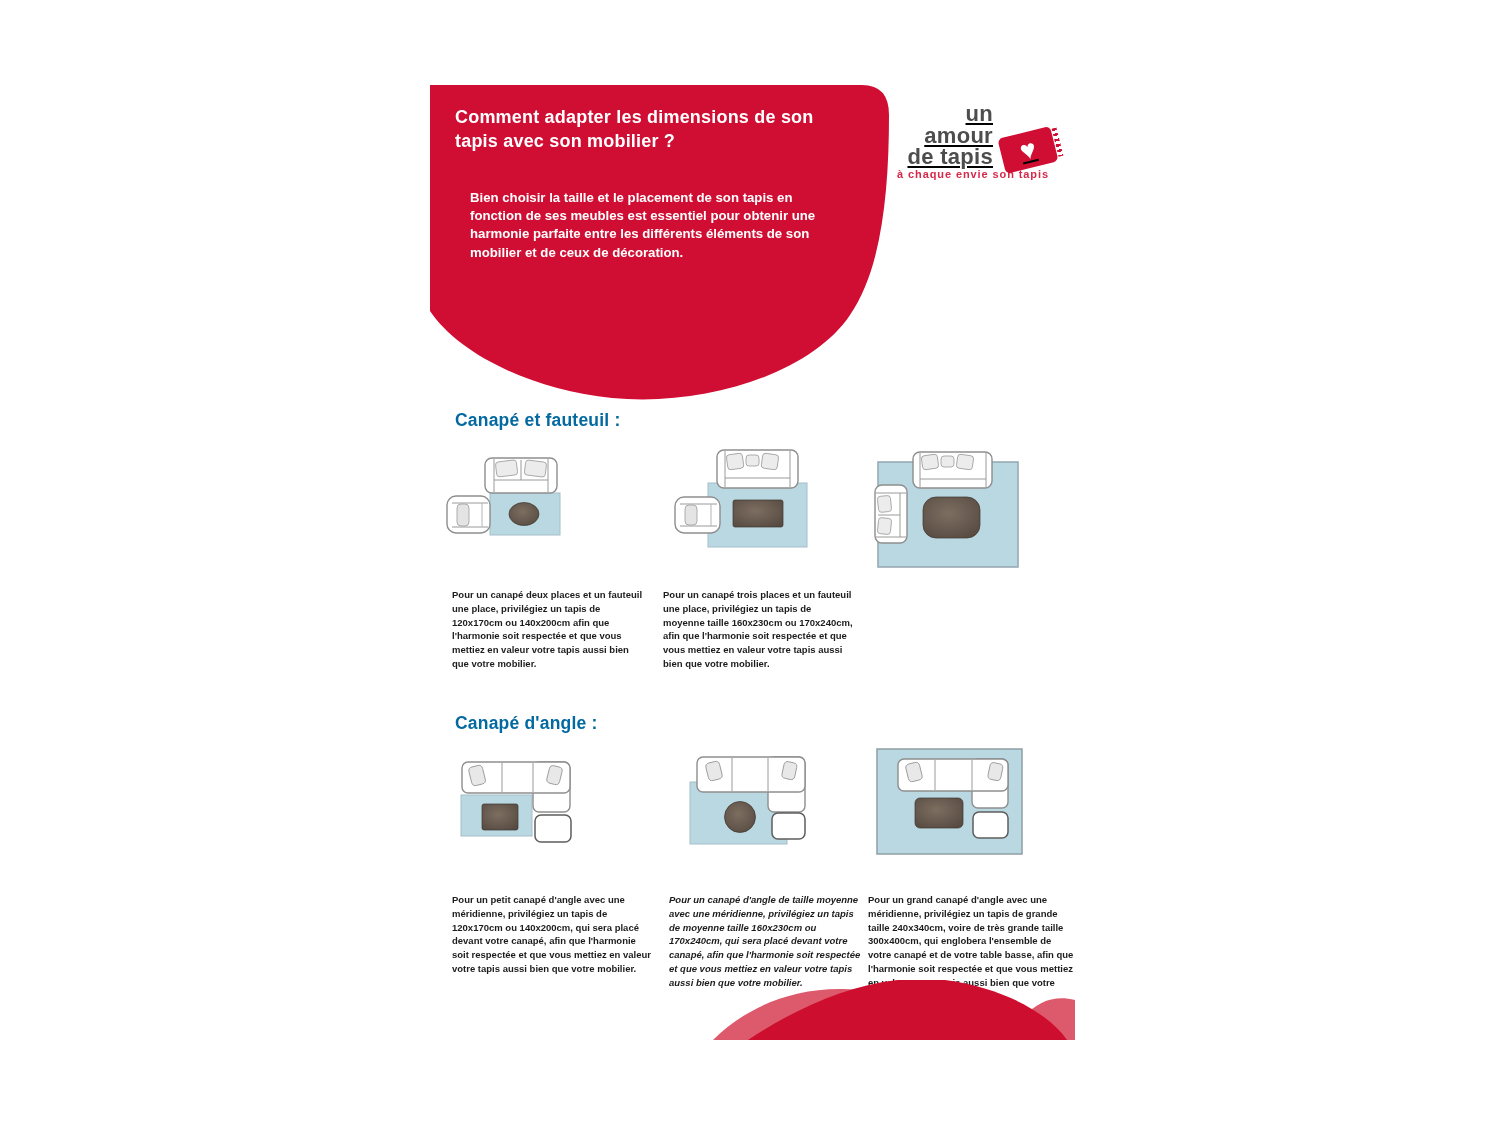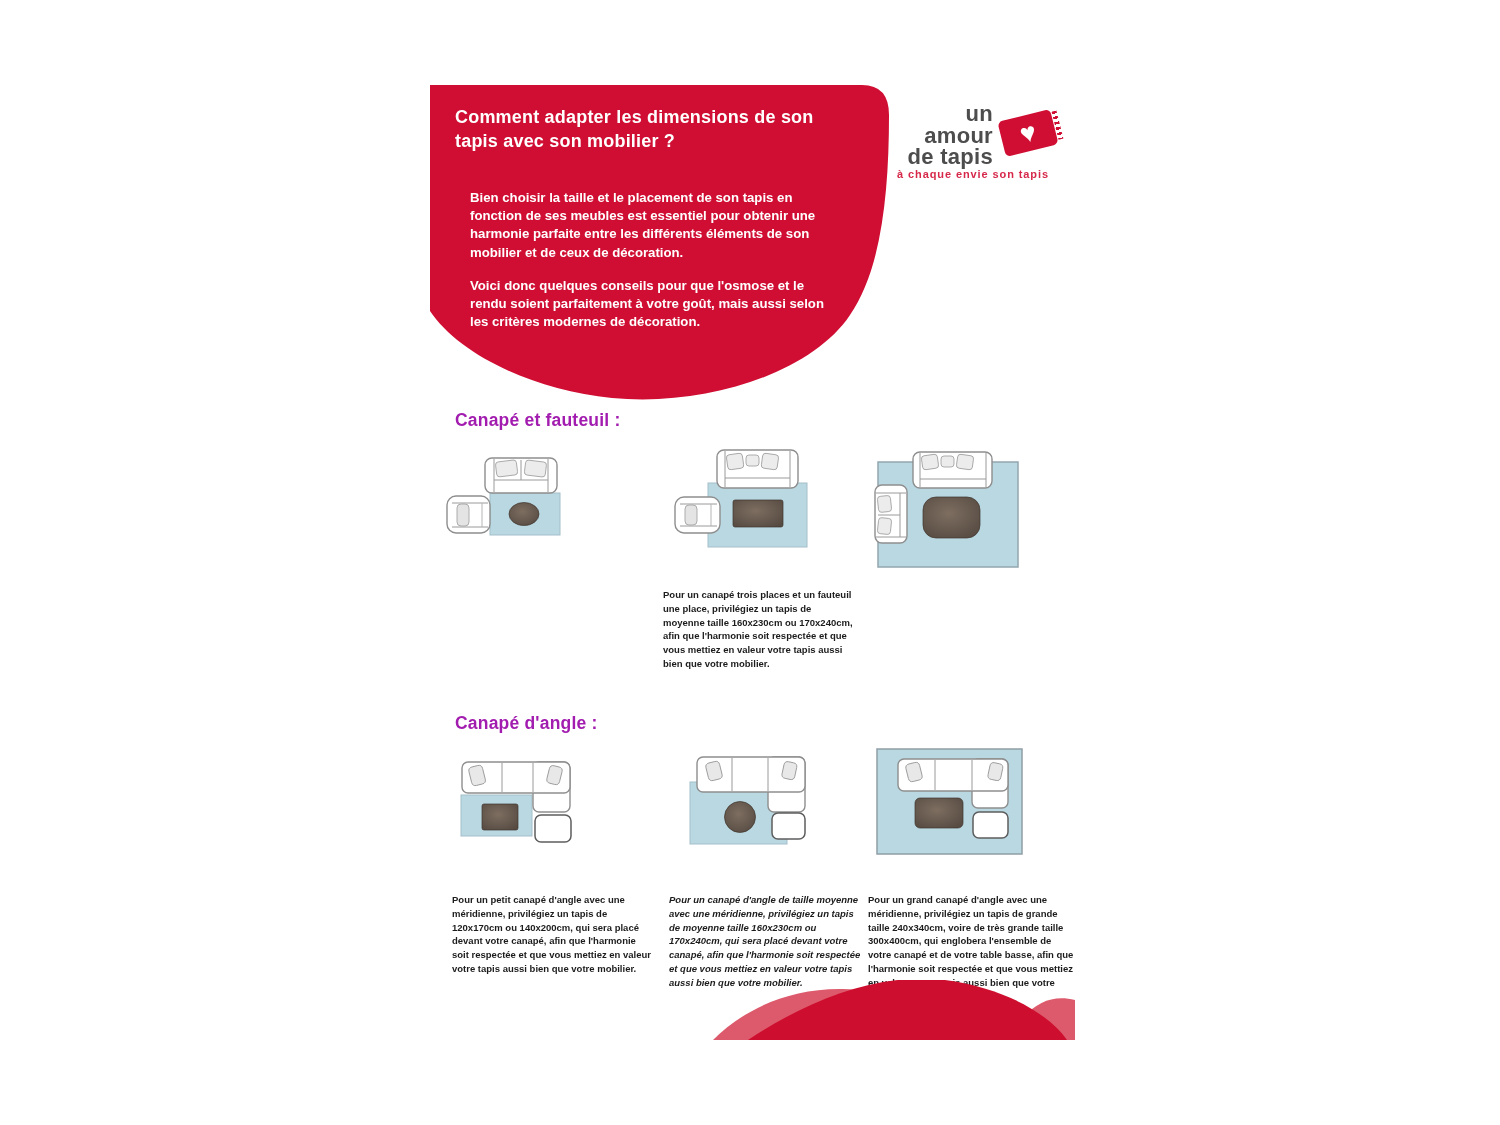--- a/index.html
+++ b/index.html
@@ -5,21 +5,21 @@
   html,body { margin:0; padding:0; background:#ffffff; }
   #canvas {
     position:relative; width:1500px; height:1125px; background:#ffffff;
     font-family:"Liberation Sans", sans-serif; overflow:hidden;
   }
   .abs { position:absolute; }
   .title {
     color:#ffffff; font-weight:bold; font-size:18px; line-height:1.33; letter-spacing:0.2px;
   }
   .intro { color:#ffffff; font-weight:600; font-size:13.2px; line-height:1.38; margin:15px; }
-  .section-heading { color:#a21caf; font-weight:bold; font-size:17.5px; letter-spacing:0.2px; }
+  .section-heading { color:#0369a1; font-weight:bold; font-size:17.5px; letter-spacing:0.2px; }
   .caption { color:#1c1c1c; font-weight:600; font-size:9.5px; line-height:1.45; }
   .logo-text { color:#4d4d4d; font-weight:bold; font-size:22px; line-height:0.98; letter-spacing:0.3px; }
   .rug-icon {
     position:relative; width:54px; height:36px; background:#d00d32; border-radius:5px;
     transform:rotate(-14deg); margin-left:8px; margin-top:-4px;
     display:flex; align-items:center; justify-content:center;
   }
   .rug-icon .heart { color:#ffffff; font-size:27px; line-height:1; }
   .rug-icon .fringe {
     position:absolute; right:-6px; top:3px; width:5px; height:29px;
@@ -37,25 +37,24 @@
 <div id="canvas">
 
   <svg class="abs" style="left:430px; top:85px;" width="465" height="320" viewBox="0 0 465 320" aria-hidden="true">
     <path d="M0,0 H432 Q459,0 459,30 C459,110 451,185 420,230 C382,287 278,322 182,313 C101,305 28,268 0,226 Z" fill="#d00d32"></path>
   </svg>
 
   <div class="abs title" style="left:455px; top:106px; width:398px;">Comment adapter les dimensions de son tapis avec son mobilier ?</div>
 
   <div class="abs" style="left:455px; top:174px; width:402px;">
     <p class="intro">Bien choisir la taille et le placement de son tapis en fonction de ses meubles est essentiel pour obtenir une harmonie parfaite entre les différents éléments de son mobilier et de ceux de décoration.</p>
-    <p class="intro">Voici donc quelques conseils pour que l'osmose et le rendu soient parfaitement à votre goût, mais aussi selon les critères modernes de décoration.</p>
   </div>
 
   <div class="abs" style="left:893px; top:103px; width:185px;">
-    <div style="display:flex; align-items:center;">
+    <div style="display:flex; align-items:flex-end;text-decoration:underline;">
       <div style="width:100px; text-align:right;">
         <div class="logo-text">un amour</div>
         <div class="logo-text">de tapis</div>
       </div>
       <div class="rug-icon">
         <span class="heart">♥</span>
         <span class="fringe"></span>
       </div>
     </div>
     <div class="tagline">à chaque envie son tapis</div>
@@ -139,20 +138,21 @@
       <line x1="16" y1="53" x2="46" y2="53" stroke="#9a9a9a" stroke-width="1"></line>
       <line x1="16" y1="97" x2="46" y2="97" stroke="#9a9a9a" stroke-width="1"></line>
       <line x1="40" y1="53" x2="40" y2="97" stroke="#9a9a9a" stroke-width="1"></line>
       <line x1="18" y1="75" x2="40" y2="75" stroke="#9a9a9a" stroke-width="1"></line>
       <rect x="18" y="56" width="13" height="16" rx="3" fill="#ececec" stroke="#a5a5a5" stroke-width="0.9" transform="rotate(-6 24 64)"></rect>
       <rect x="18" y="78" width="13" height="16" rx="3" fill="#ececec" stroke="#a5a5a5" stroke-width="0.9" transform="rotate(6 24 86)"></rect>
     </g>
     <rect x="63" y="57" width="57" height="41" rx="13" fill="url(#tbl3)" stroke="#40362e" stroke-width="0.7"></rect>
   </svg>
 
+  <div class="abs caption" style="left:452px; top:588px; width:192px;">Pour un canapé deux places et un fauteuil une place, privilégiez un tapis de 120x170cm ou 140x200cm afin que l'harmonie soit respectée et que vous mettiez en valeur votre tapis aussi bien que votre mobilier.</div>
   <div class="abs caption" style="left:663px; top:588px; width:192px;">Pour un canapé trois places et un fauteuil une place, privilégiez un tapis de moyenne taille 160x230cm ou 170x240cm, afin que l'harmonie soit respectée et que vous mettiez en valeur votre tapis aussi bien que votre mobilier.</div>
 
   <div class="abs section-heading" style="left:455px; top:713px;">Canapé d'angle :</div>
 
   <svg class="abs" style="left:440px; top:750px;" width="195" height="115" viewBox="0 0 195 115">
     <defs>
         <radialGradient id="tbl4" cx="45%" cy="40%" r="75%">
       <stop offset="0" stop-color="#7d6e60"></stop>
           <stop offset="1" stop-color="#544840"></stop>
     </radialGradient>

